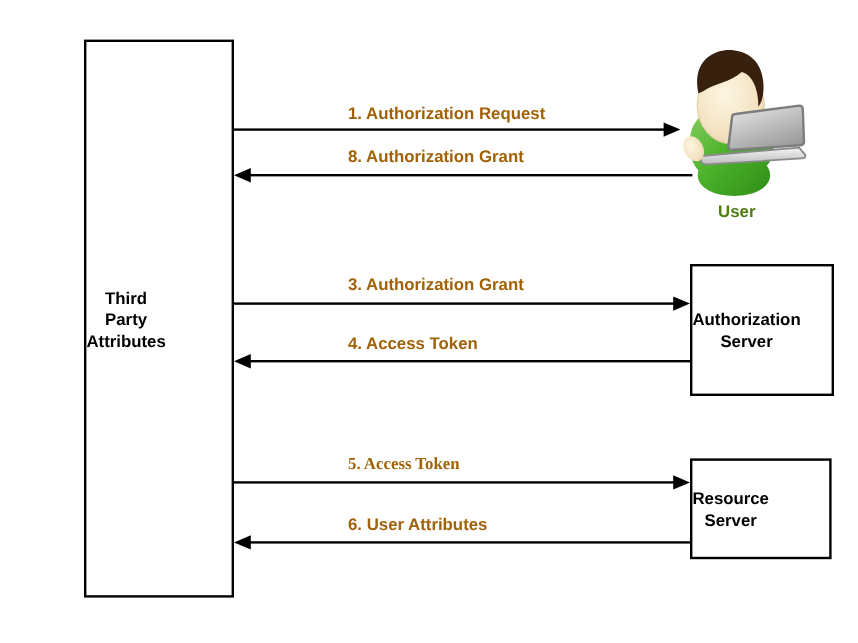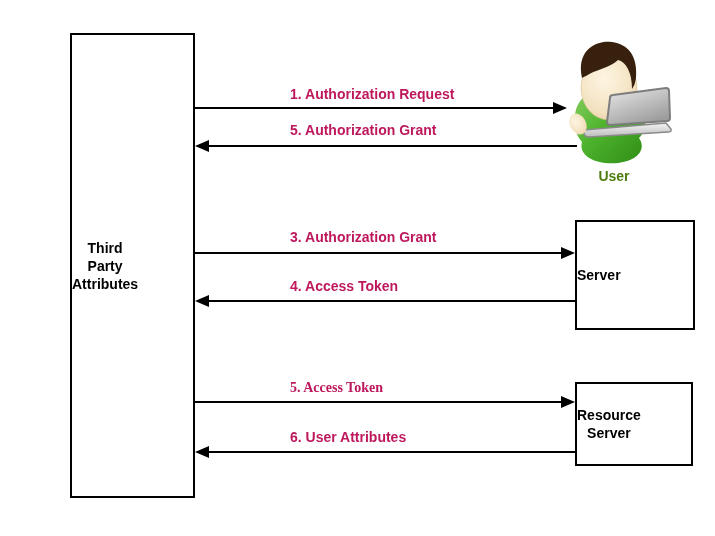--- a/index.html
+++ b/index.html
@@ -36,21 +36,21 @@
   .box.app      { left: 70px;  top: 33px;  width: 125px; height: 465px; }
   .box.authsrv  { left: 575px; top: 220px; width: 120px; height: 110px; }
   .box.ressrv   { left: 575px; top: 382px; width: 118px; height: 84px; }
 
   
   .msg-label {
     position: absolute;
     left: 290px;
     font-size: 14px;
     font-weight: bold;
-    color: #be185d;
+    color: #a16207;
     line-height: 17px;
     white-space: nowrap;
   }
   .msg-line {
     position: absolute;
     height: 2px;
     background: #000000;
   }
   .msg-head {
     position: absolute;
@@ -113,39 +113,40 @@
   <div class="box app">
     <div class="box-label">
       <span>Third</span>
       <span>Party</span>
       <span>Attributes</span>
     </div>
   </div>
 
   <div class="box authsrv">
     <div class="box-label">
+      <span>Authorization</span>
       <span>Server</span>
     </div>
   </div>
 
   <div class="box ressrv">
     <div class="box-label">
       <span>Resource</span>
       <span>Server</span>
     </div>
   </div>
 
   <div class="msg m1">
     <div class="msg-label">1. Authorization Request</div>
     <div class="msg-line"></div>
     <div class="msg-head right"></div>
   </div>
 
   <div class="msg m2">
-    <div class="msg-label">5. Authorization Grant</div>
+    <div class="msg-label">8. Authorization Grant</div>
     <div class="msg-line"></div>
     <div class="msg-head left"></div>
   </div>
 
   <div class="msg m3">
     <div class="msg-label">3. Authorization Grant</div>
     <div class="msg-line"></div>
     <div class="msg-head right"></div>
   </div>
 

